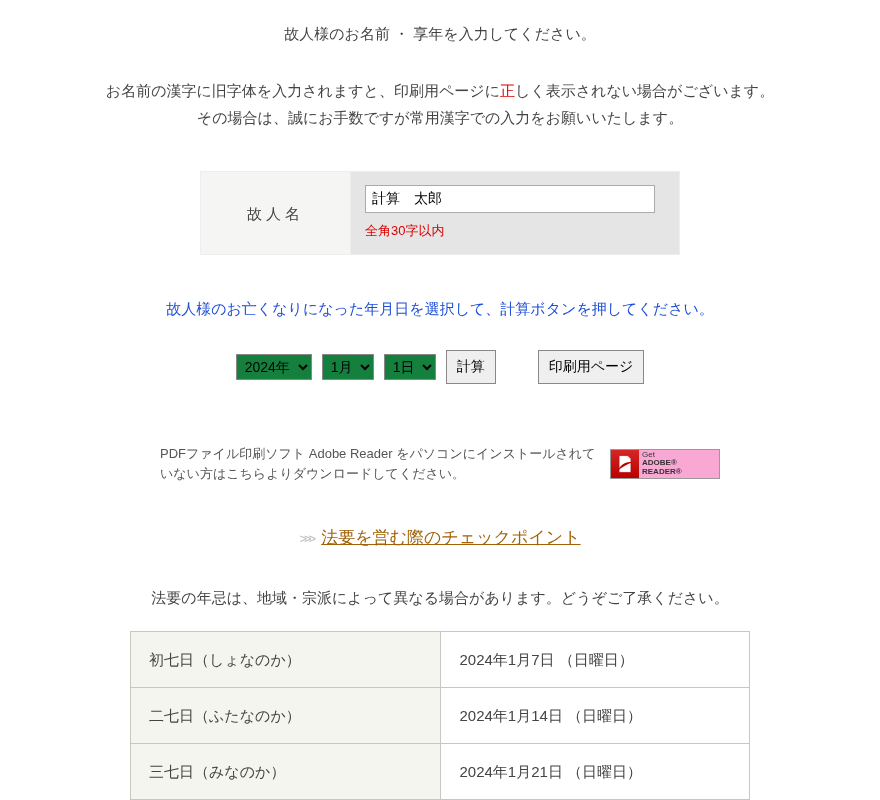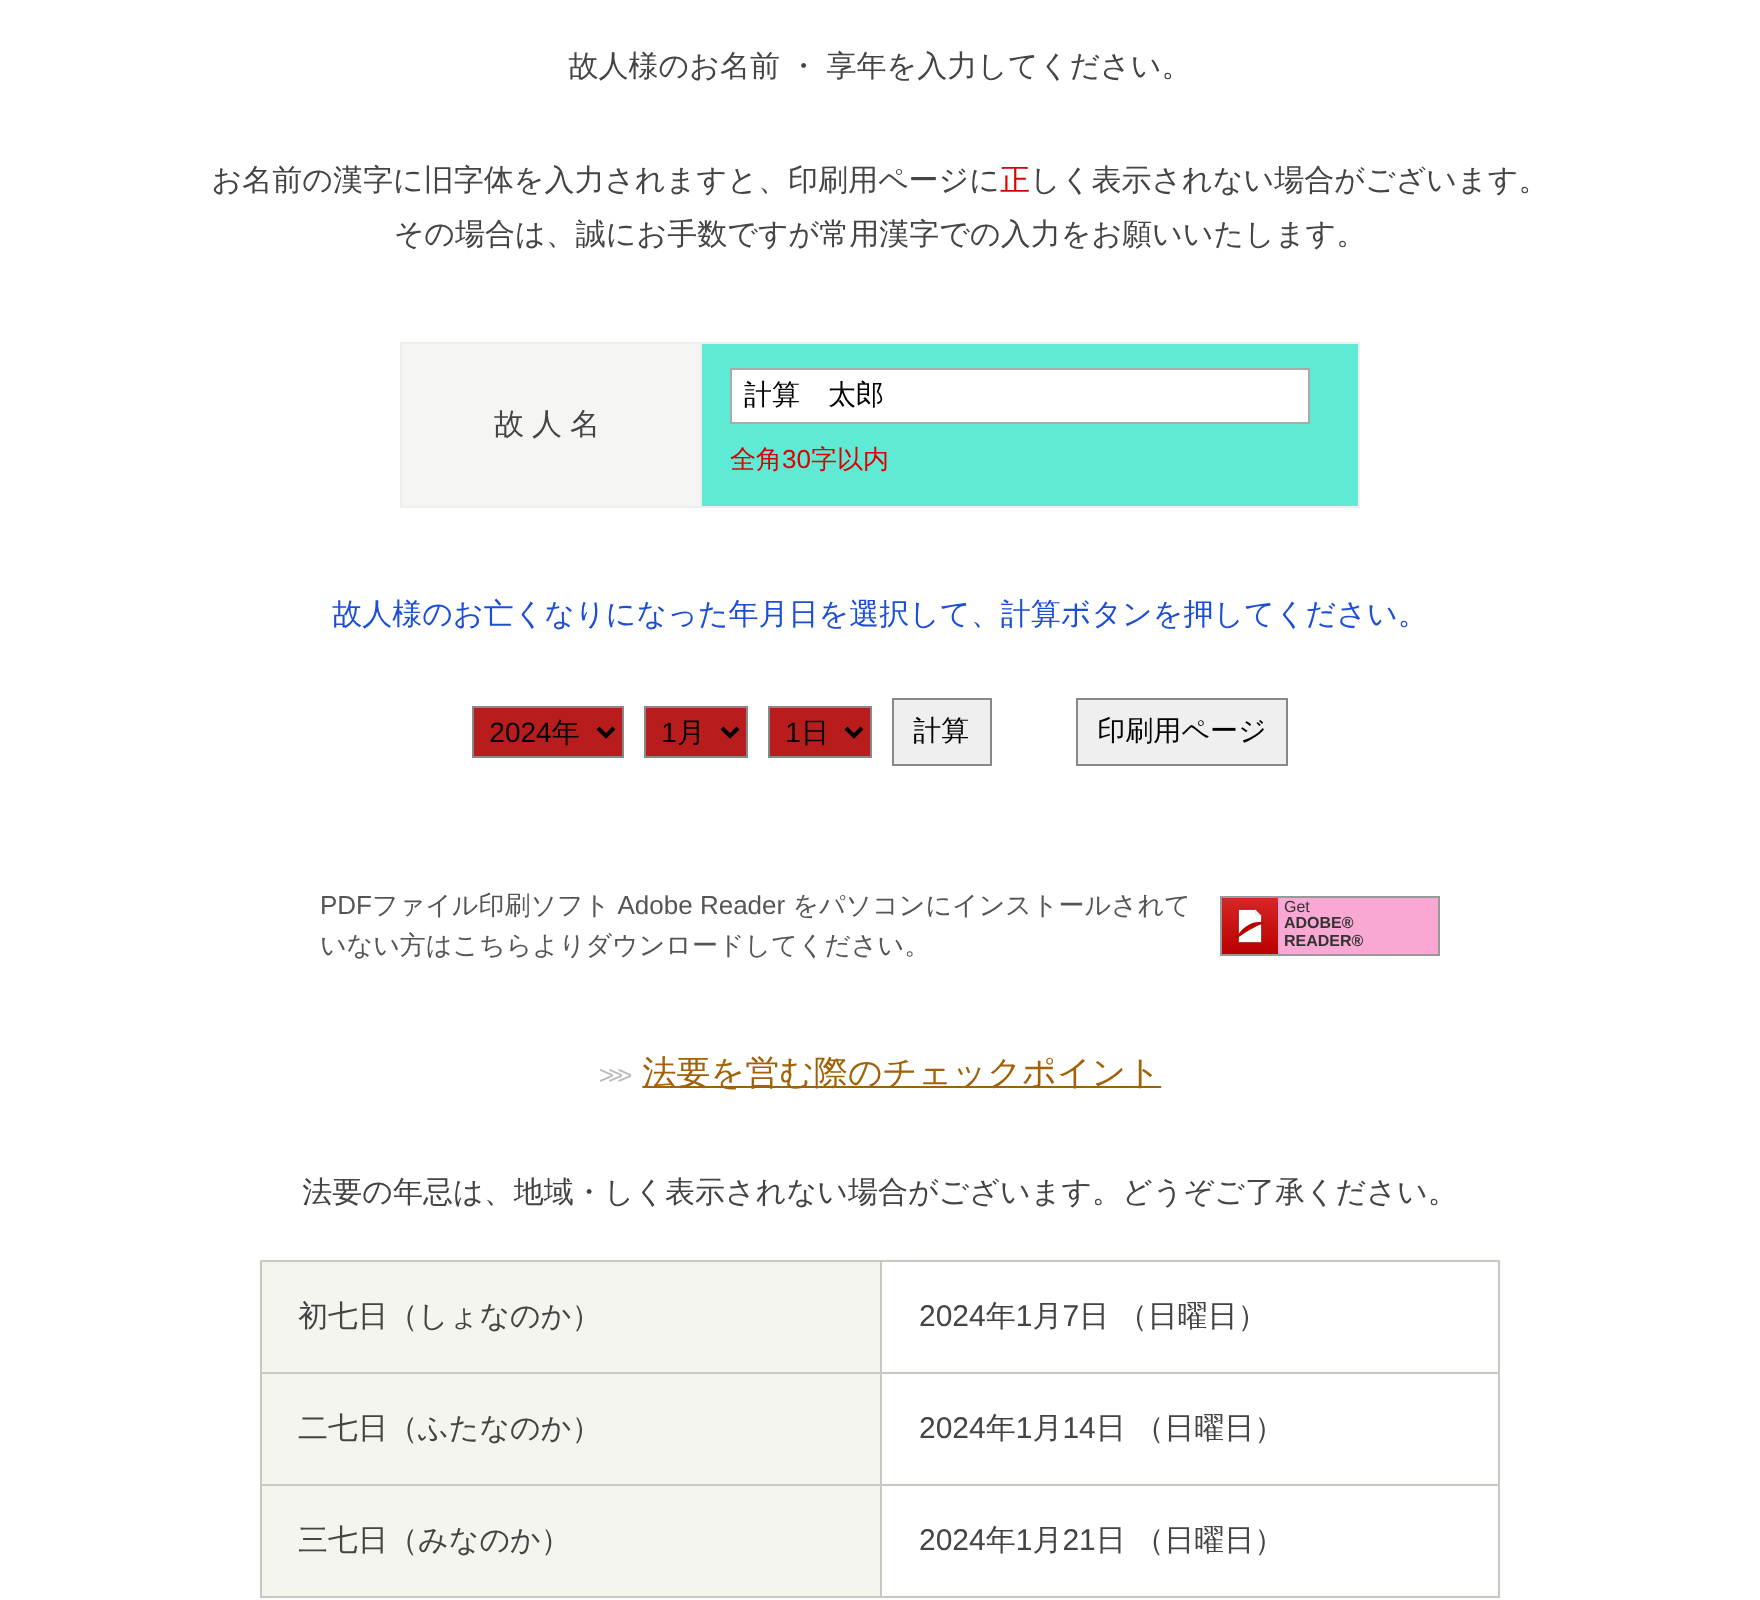--- a/index.html
+++ b/index.html
@@ -33,21 +33,21 @@
       padding: 18px 10px;
       display: flex;
       align-items: center;
       justify-content: center;
       letter-spacing: 4px;
       color: #444;
       border-right: 1px solid #eee;
     }
     .form-field {
       flex: 1;
-      background: #5eead4;
+      background: #e5e5e5;
       padding: 12px 14px;
       text-align: left;
       color: #444;
     }
     .name-input {
       width: 290px;
       height: 28px;
       border: 1px solid #aaa;
       padding: 2px 6px;
       font-size: 14px;
@@ -76,21 +76,21 @@
       align-items: center;
       gap: 10px;
       margin-bottom: 60px;
     }
     select.date-select {
       height: 26px;
       border: 1px solid #888;
       padding: 2px 4px;
       font-size: 14px;
       font-family: inherit;
-      background: #b91c1c;
+      background: #15803d;
     }
     button.action-btn {
       height: 34px;
       border: 1px solid #888;
       padding: 2px 10px;
       font-size: 14px;
       font-family: Liberation Mono, monospace;
       background: #efefef;
       cursor: pointer;
     }
@@ -208,21 +208,21 @@
         <span class="line2">ADOBE® READER®</span>
       </div>
     </div>
   </div>
 
   <div class="checkpoint-row">
     <span class="arrow-icon">&gt;&gt;&gt;</span>
     <a href="#" class="checkpoint-link">法要を営む際のチェックポイント</a>
   </div>
 
-  <div class="disclaimer">法要の年忌は、地域・しく表示されない場合がございます。どうぞご了承ください。</div>
+  <div class="disclaimer">法要の年忌は、地域・宗派によって異なる場合があります。どうぞご了承ください。</div>
 
   <table class="memorial-table">
     <tbody id="memorial-body">
         <tr>
           <td class="name-cell">初七日（しょなのか）</td>
           <td class="date-cell">2024年1月7日 （日曜日）</td>
         </tr>
         <tr>
           <td class="name-cell">二七日（ふたなのか）</td>
           <td class="date-cell">2024年1月14日 （日曜日）</td>

